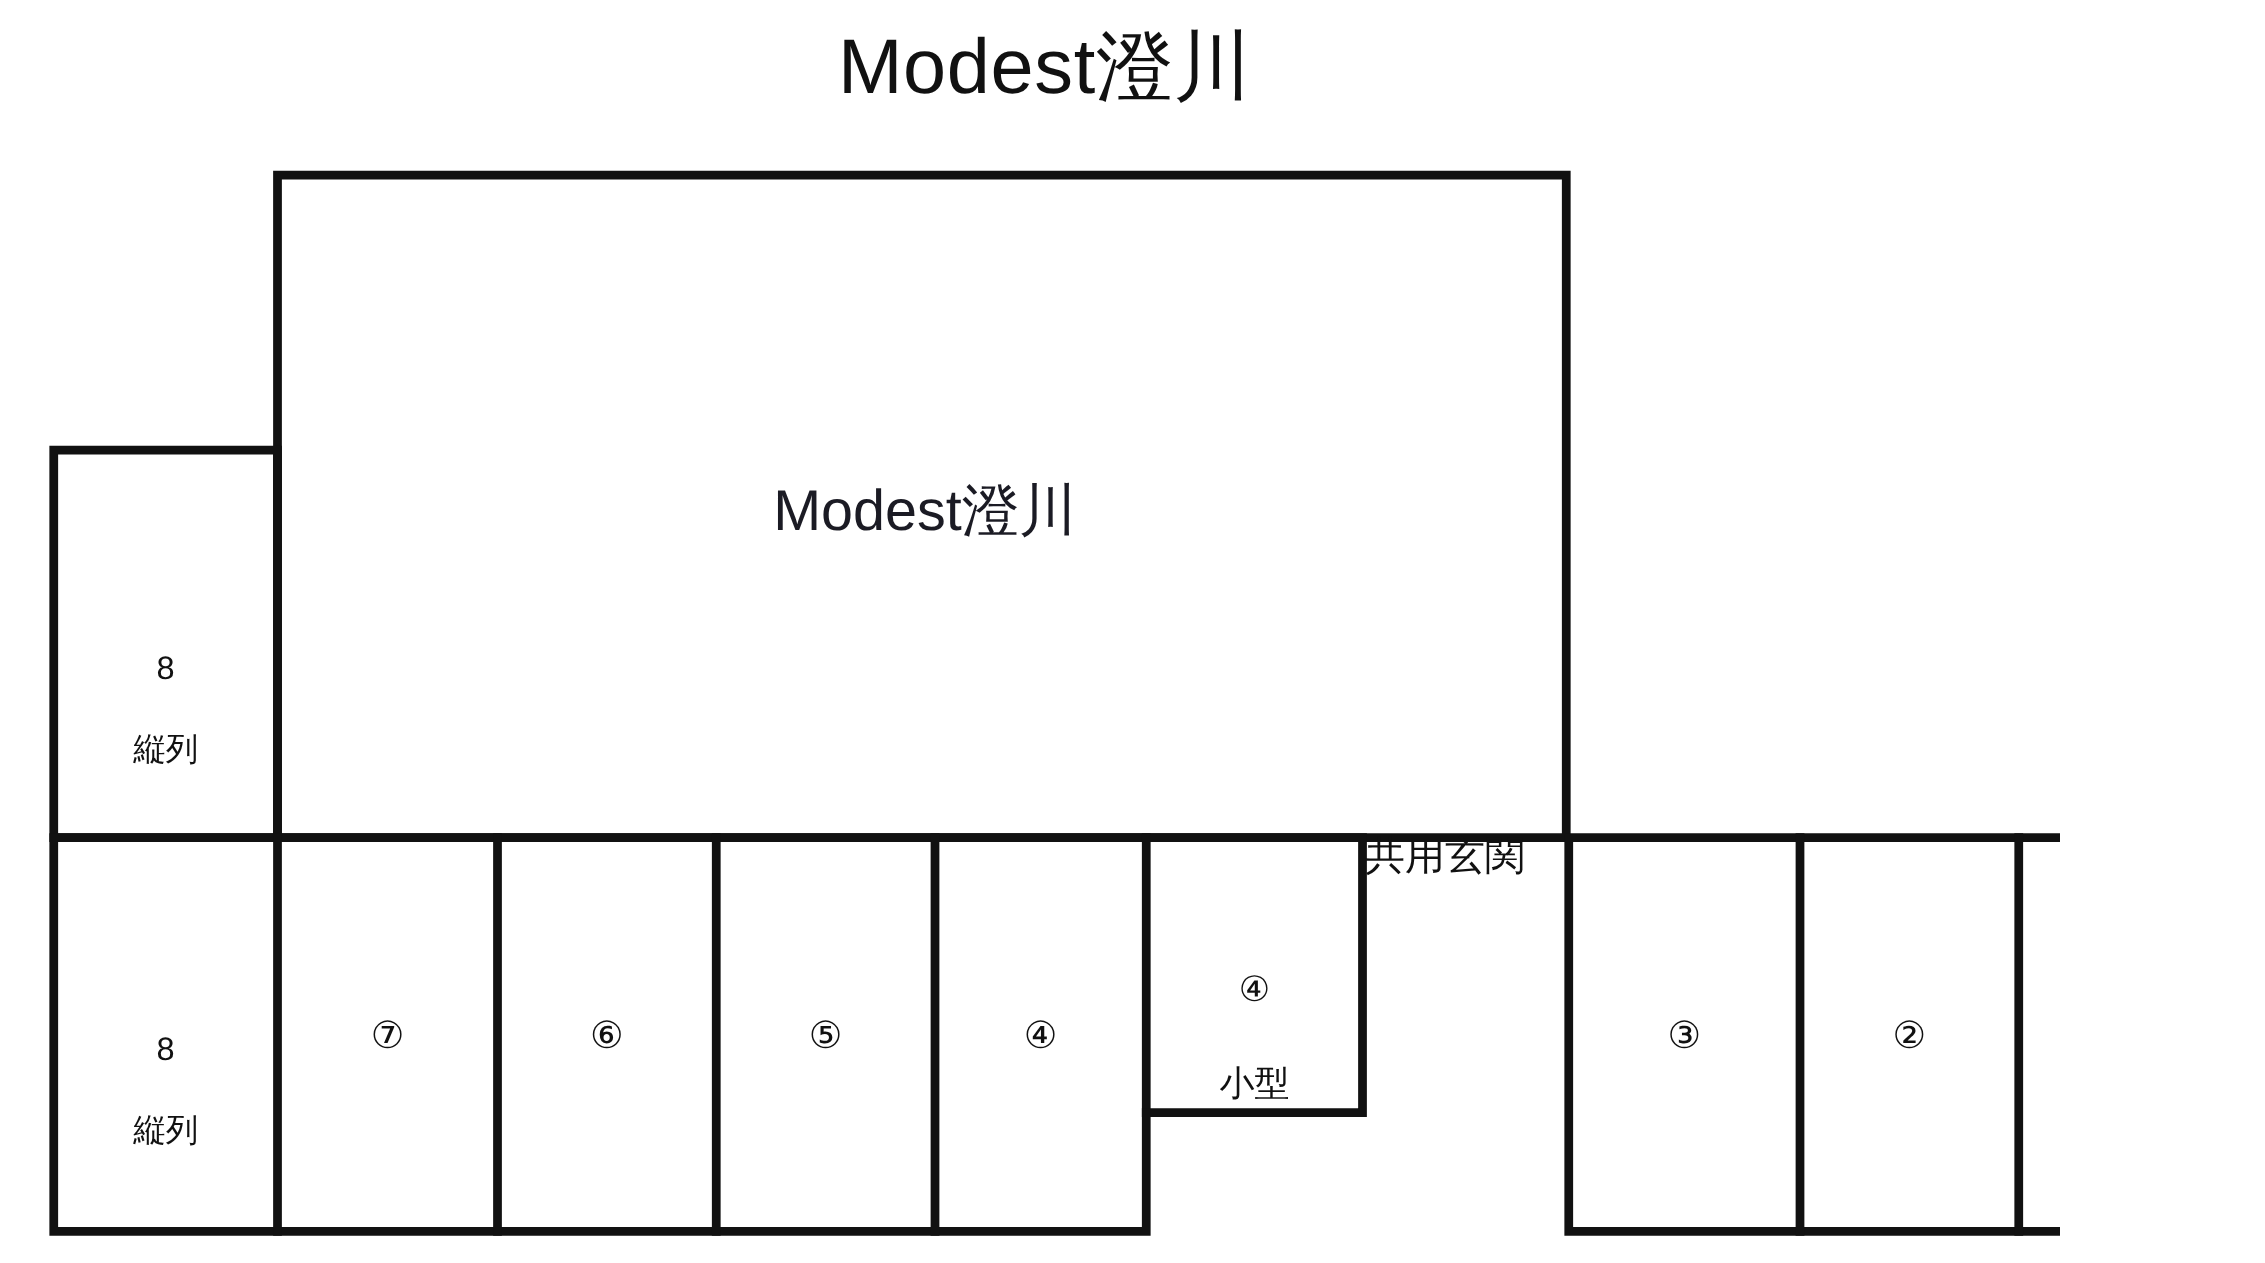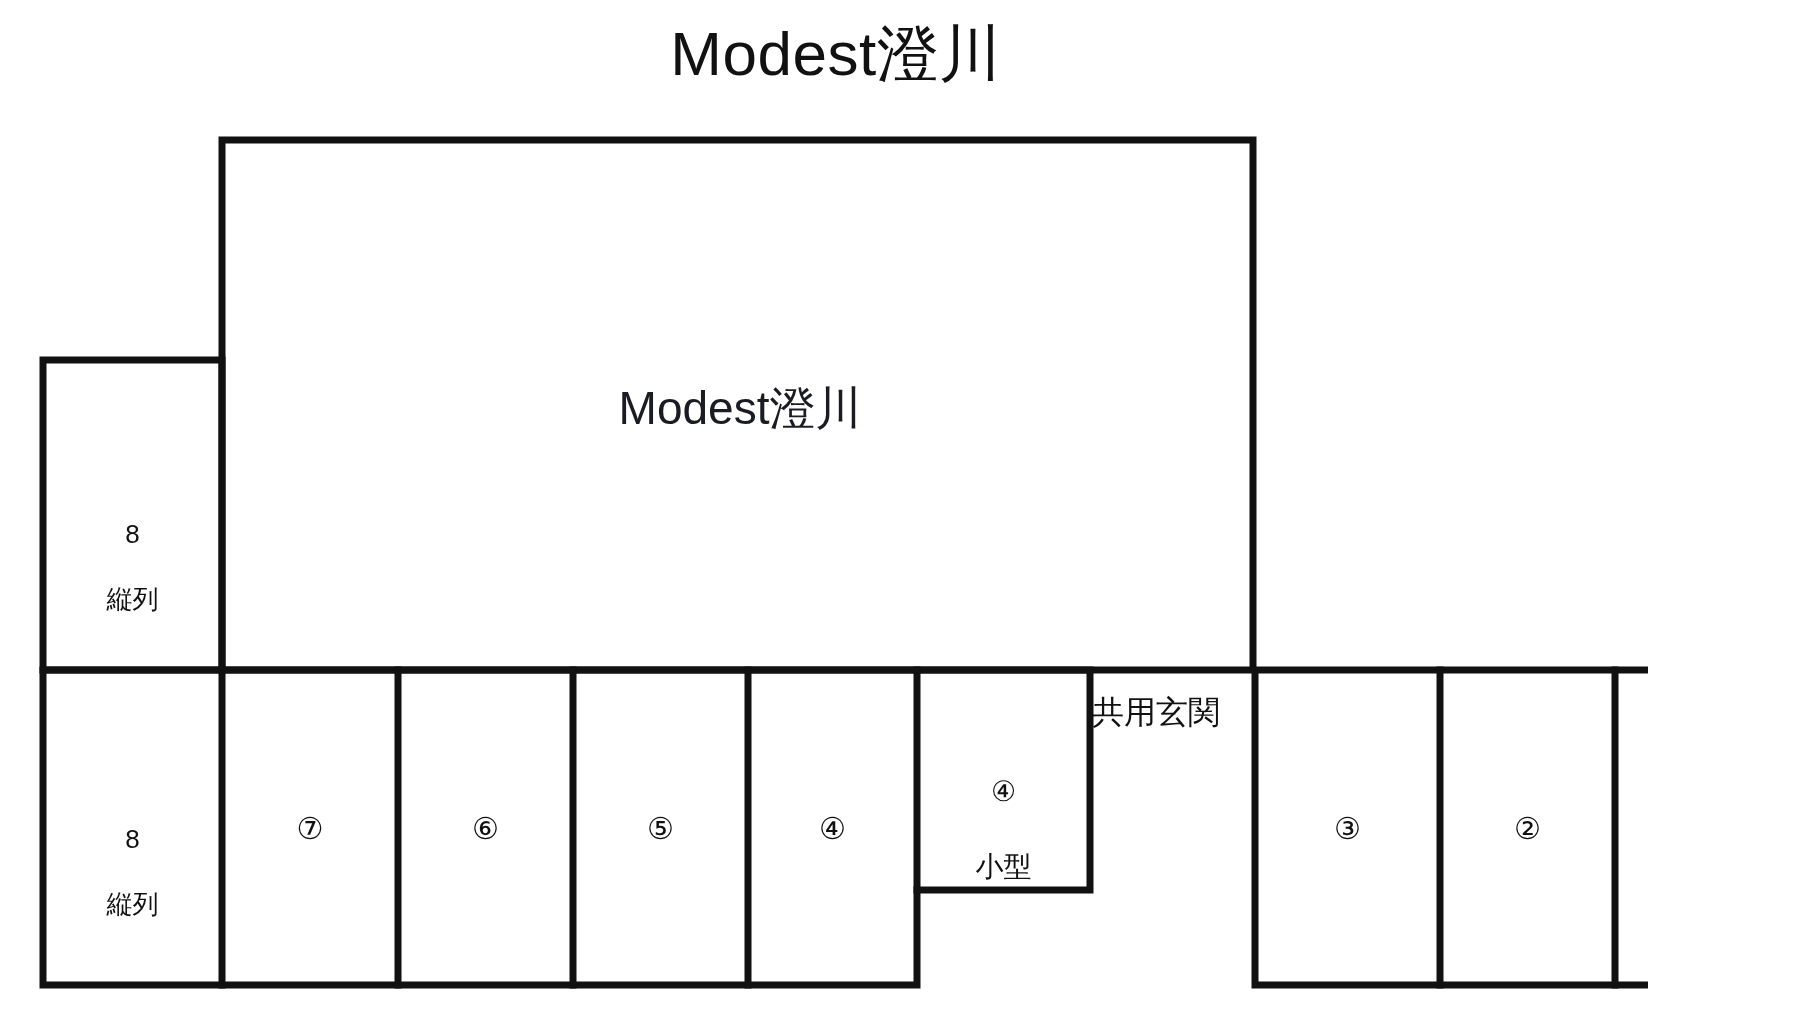--- a/index.html
+++ b/index.html
@@ -62,21 +62,20 @@
     font-size: 46px;
     color: #1b1b24;
     white-space: nowrap;
   }
   .entrance-label {
     position: absolute;
     font-size: 32px;
     color: #111111;
     white-space: nowrap;
     text-align: left;
-    margin-top: 28px;
   }
   .compact-label {
     position: absolute;
     text-align: center;
     font-size: 28px;
     line-height: 1.35;
     color: #111111;
     white-space: pre-line;
   }
 </style>

